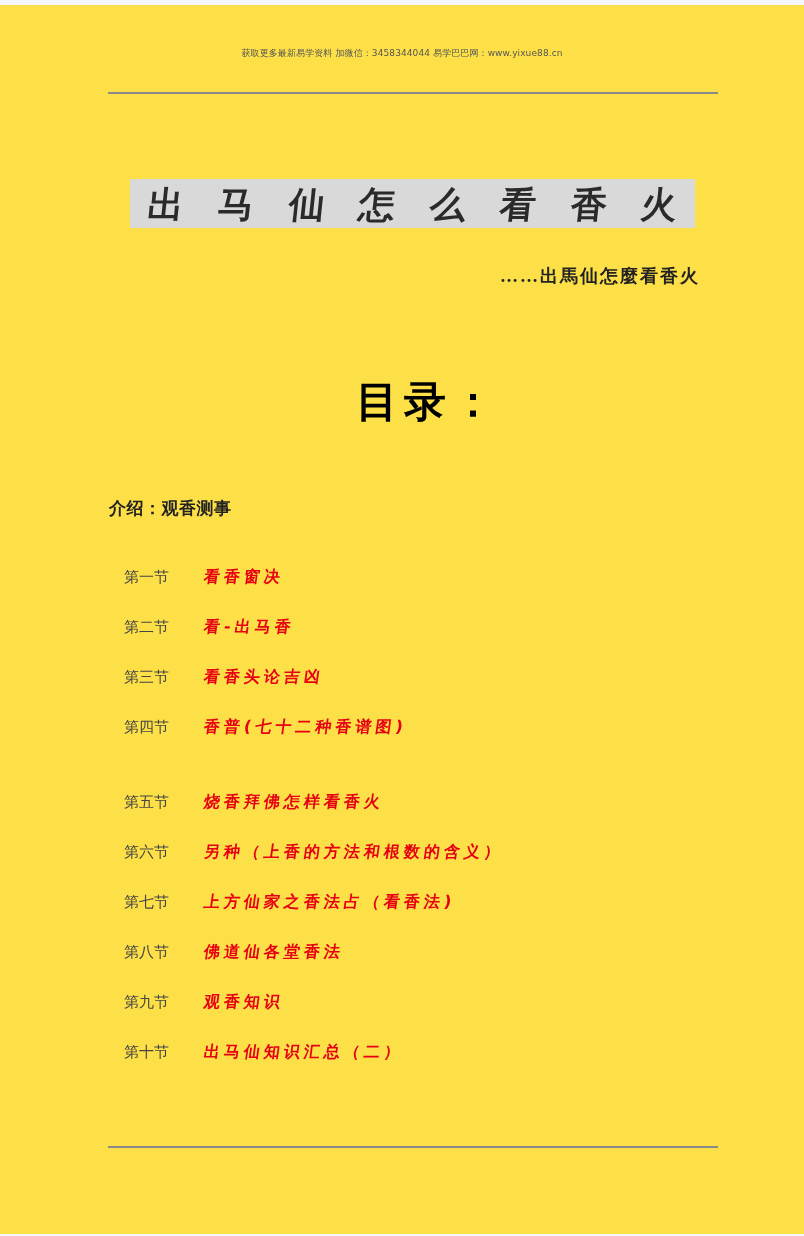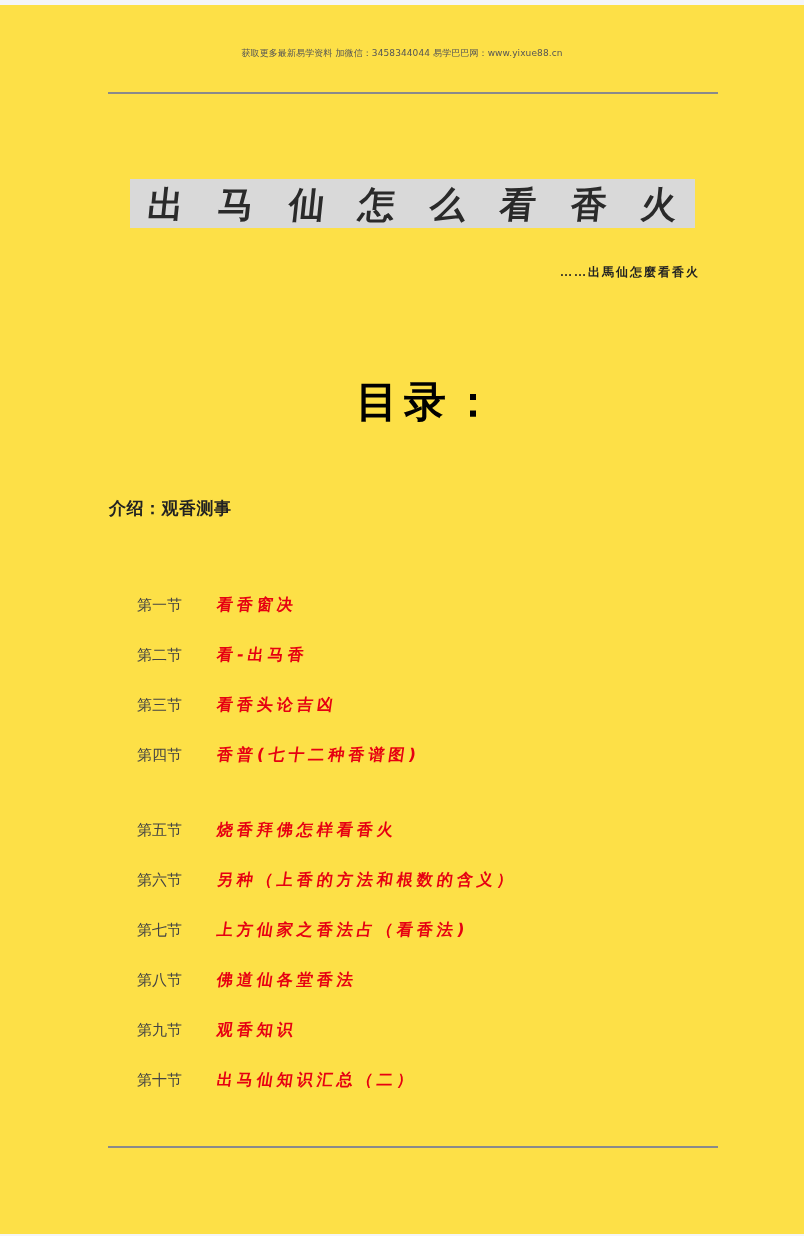--- a/index.html
+++ b/index.html
@@ -70,21 +70,21 @@
       font-size: 36px;
       color: #2a2a2a;
       line-height: 1;
       transform: skewX(-6deg);
     }
     .subtitle {
       position: absolute;
       right: 104px; top: 259px;
       font-family: Liberation Serif, serif;
       font-weight: bold;
-      font-size: 12px;
+      font-size: 18px;
       color: #222;
       letter-spacing: 2px;
     }
     .toc-heading {
       position: absolute;
       left: 0; top: 372px;
       width: 804px;
       text-align: center;
       font-family: "DejaVu Sans", "Liberation Sans", sans-serif;
       font-weight: bold;
@@ -105,26 +105,25 @@
       text-align: right;
     }
     .toc-list {
       position: absolute;
       left: 124px; top: 0;
       margin: 0; padding: 0;
       list-style: none;
     }
     .toc-item {
       position: absolute;
-      left: 13px;
+      left: 0;
       white-space: nowrap;
       display: flex;
       align-items: center;
       height: 24px;
-      margin-top: 28px;
     }
     .toc-item .sec {
       display: inline-block;
       width: 80px;
       font-family: "DejaVu Serif", "Liberation Serif", serif;
       font-size: 15px;
       color: #444;
     }
     .toc-item .ttl {
       font-family: "DejaVu Sans", "Liberation Sans", sans-serif;

